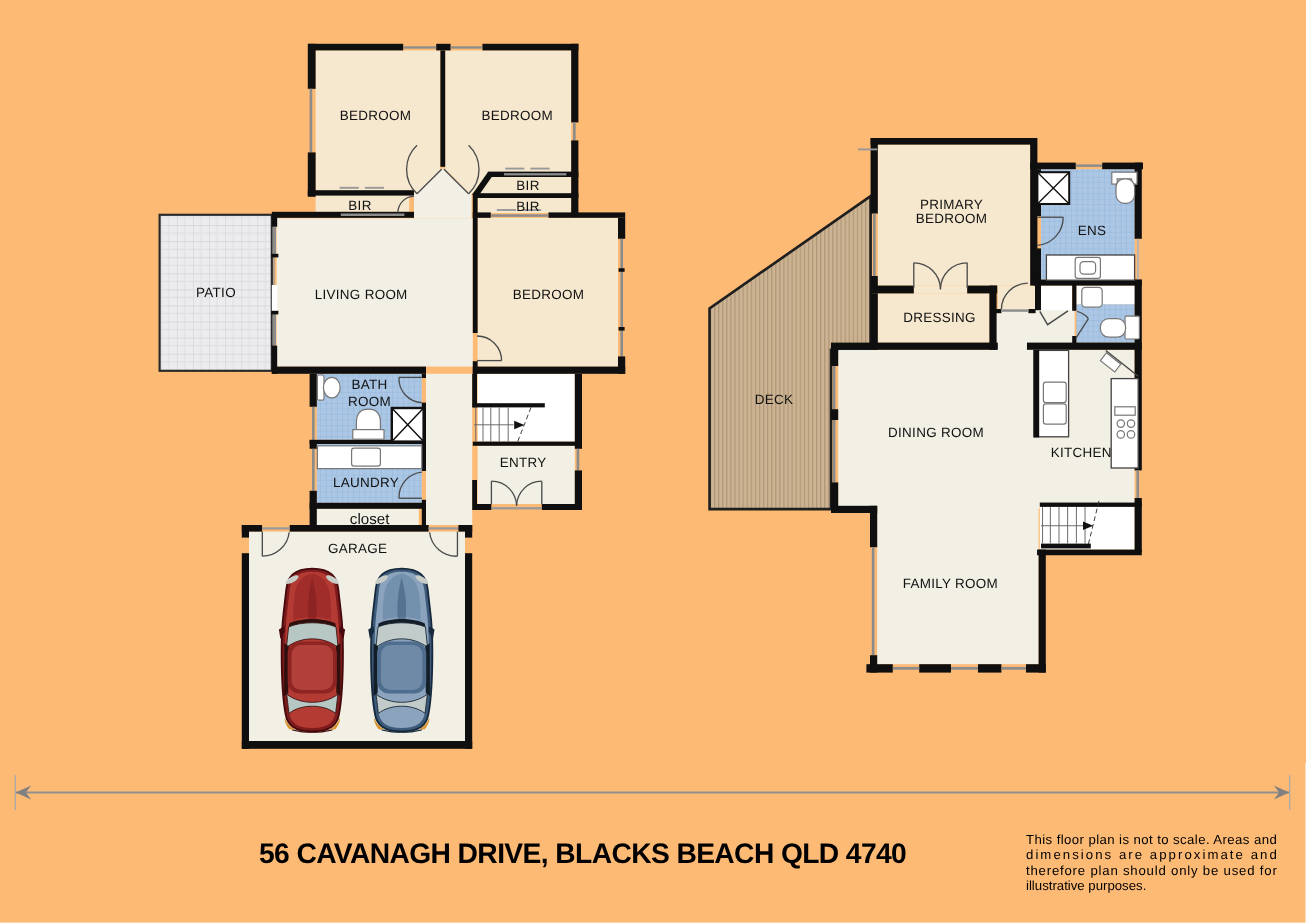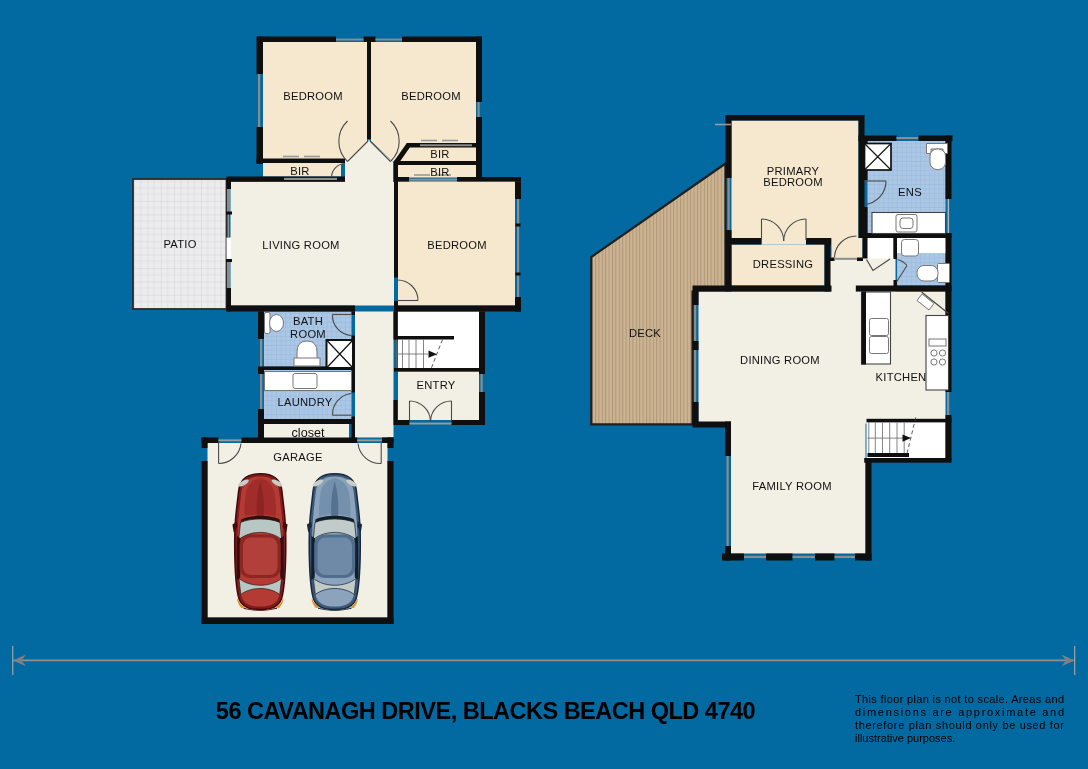--- a/index.html
+++ b/index.html
@@ -1,16 +1,16 @@
 <!DOCTYPE html>
 <html><head>
 <meta charset="utf-8">
 <style>
 html,body{margin:0;padding:0;background:#ffffff;}
-#page{position:relative;width:1088px;height:769px;background:#0369a1;overflow:hidden;font-family:"Liberation Sans",sans-serif;}
+#page{position:relative;width:1088px;height:769px;background:#fdba74;overflow:hidden;font-family:"Liberation Sans",sans-serif;}
 svg{display:block}
 .w{fill:#0f0f0f;}
 .lbl{font-family:"Liberation Sans",sans-serif;font-size:11.2px;fill:#111;letter-spacing:0.25px;}
 .lbl2{font-family:"Liberation Sans",sans-serif;font-size:12.6px;fill:#111;}
 .door{stroke:#4a4a4a;stroke-width:1.1;fill:none;}
 .leaf{stroke:#4a4a4a;stroke-width:1.1;}
 .fix{fill:#ffffff;stroke:#444;stroke-width:1.1;}
 .fixl{fill:#ffffff;stroke:#777;stroke-width:1;}
 </style>
 </head>

